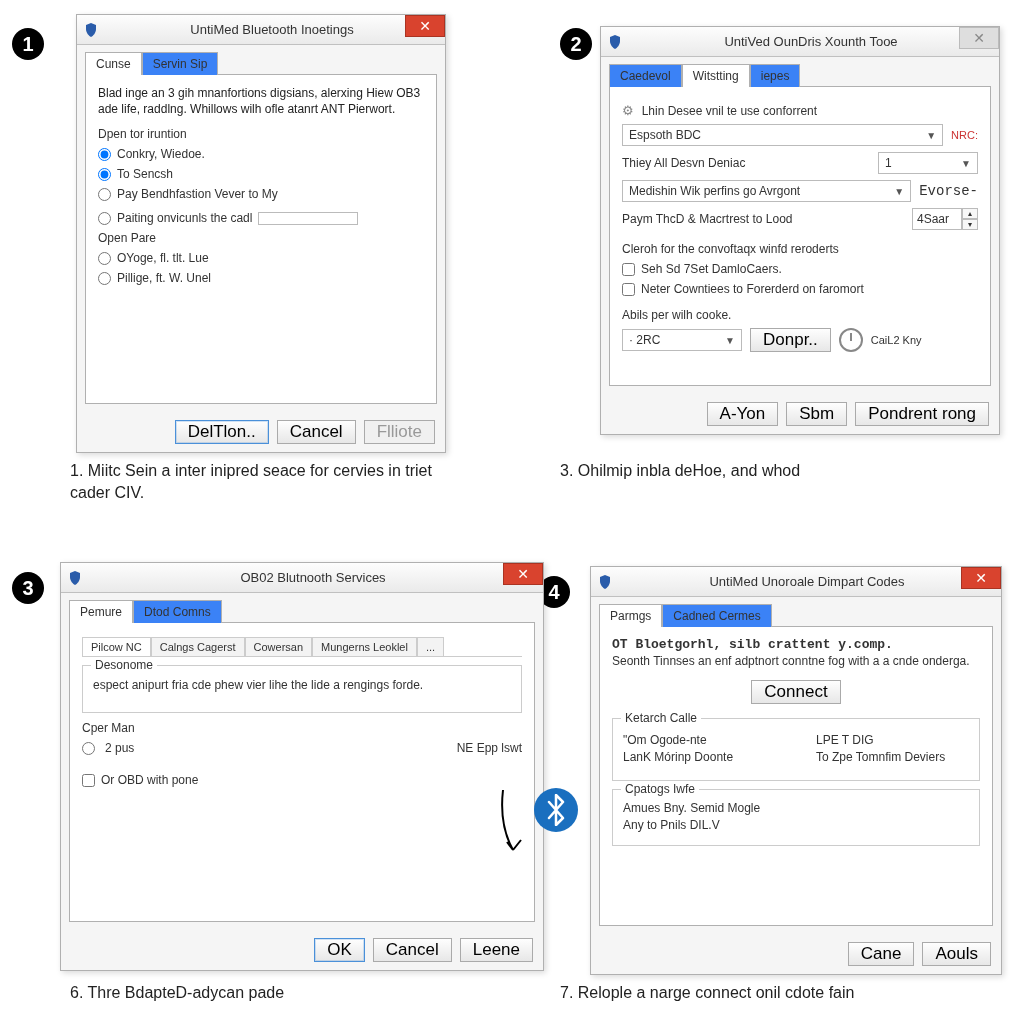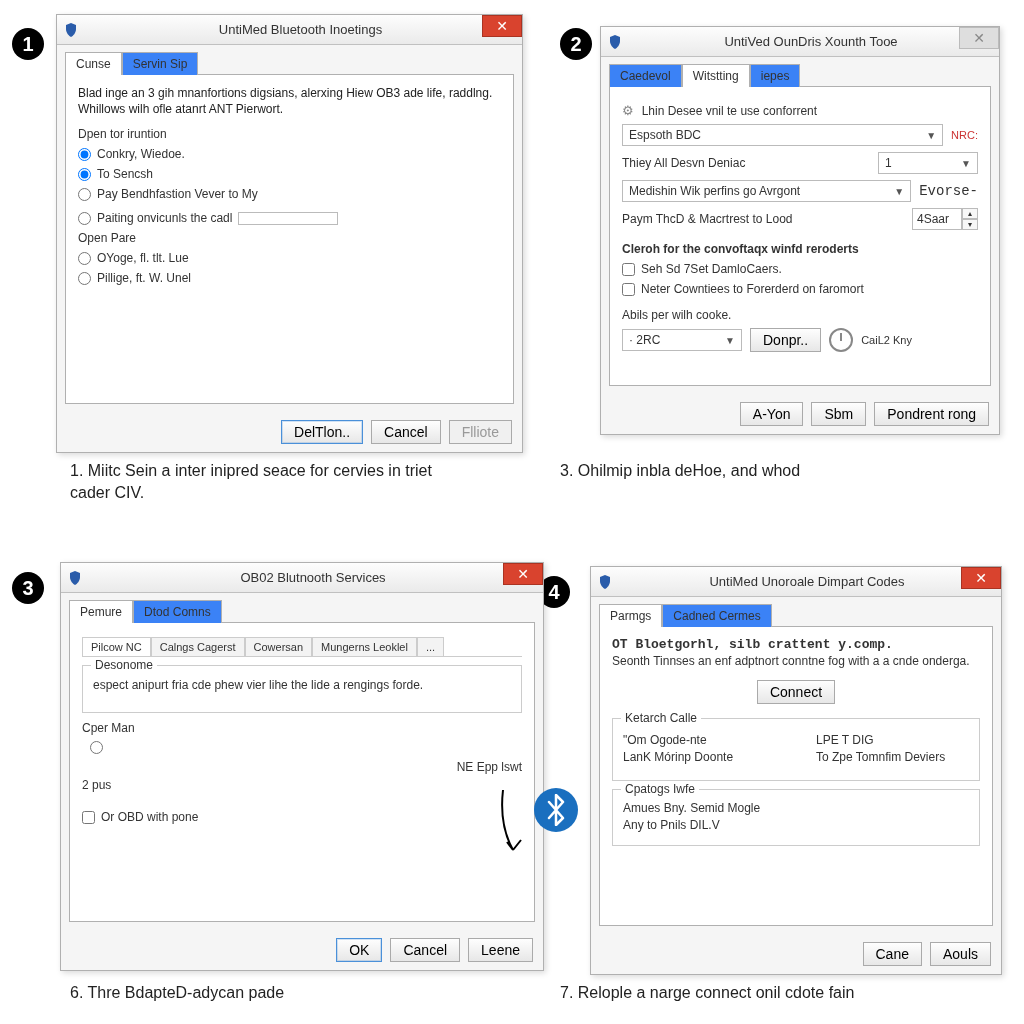--- a/index.html
+++ b/index.html
@@ -15,21 +15,21 @@
 .close-faded { background: #dedede; color: #888; border: 1px solid #bbb; }
 .tabs { display: flex; padding: 6px 8px 0 8px; gap: 0; }
 .tab { font-size: 12px; color: #333; padding: 4px 10px; border: 1px solid #b0b0b0; background: #3b82f6; border-bottom: none; position: relative; top: 1px; }
 .tab.active { background: #fff; z-index: 2; }
 .tab-panel { margin: 0 8px 8px 8px; background: #fff; border: 1px solid #b0b0b0; padding: 10px 12px; font-size: 12px; color: #333; }
 .intro { font-size: 12px; color: #222; line-height: 1.35; margin-bottom: 10px; }
 .section-label { font-size: 12px; color: #333; margin: 8px 0 6px 0; }
 .radio-row, .check-row { display: flex; align-items: center; gap: 6px; margin: 6px 0; font-size: 12px; }
 .radio-row input, .check-row input { width: 13px; height: 13px; }
 .inline-input { border: 1px solid #bbb; background: #fff; height: 20px; padding: 0 4px; font-size: 12px; }
-.btn { border: 1px solid #aaa; background: linear-gradient(#fefefe,#e7e7e7); font-size: 14px; height: 24px; padding: 0 12px; cursor: pointer; }
+.btn { border: 1px solid #aaa; background: linear-gradient(#fefefe,#e7e7e7); font-size: 17px; height: 24px; padding: 0 12px; cursor: pointer; }
 .btn.default { border: 1px solid #4a90d9; box-shadow: 0 0 0 1px rgba(74,144,217,.25) inset; }
 .btn.disabled { color: #999; background: #f0f0f0; }
 .button-row { display: flex; justify-content: flex-end; gap: 8px; padding: 8px 10px; }
 .field-row { display: flex; align-items: center; gap: 8px; margin: 6px 0; font-size: 12px; }
 .dropdown { flex: 1; border: 1px solid #bbb; background: #fff; height: 22px; display: flex; align-items: center; justify-content: space-between; padding: 0 6px; font-size: 12px; }
 .dropdown .chev { font-size: 10px; color: #555; }
 .spinner { display: flex; }
 .spinner .val { border: 1px solid #bbb; width: 50px; height: 22px; padding: 0 4px; font-size: 12px; display: flex; align-items: center; }
 .spinner .sp { width: 16px; display: flex; flex-direction: column; }
 .spinner .sp span { flex:1; border:1px solid #bbb; font-size:8px; display:flex; align-items:center; justify-content:center; background:#f7f7f7; }
@@ -51,21 +51,21 @@
 .gear-icon { color: #888; font-size: 13px; }
 </style>
 </head>
 <body>
 
 <div class="step-num" style="left:12px; top:28px;">1</div>
 <div class="step-num" style="left:560px; top:28px;">2</div>
 <div class="step-num" style="left:12px; top:572px;">3</div>
 <div class="step-num" style="left:538px; top:576px;">4</div>
 
-<div class="dialog" style="left:56px; top:14px; width:467px;">
+<div class="dialog" style="left:76px; top:14px; width:370px;">
   <div class="titlebar">
     <span class="title-icon">
         <svg viewBox="0 0 16 16">
           <path fill="#2a5caa" d="M8 1l5 2v4c0 4-3 7-5 8-2-1-5-4-5-8V3l5-2z"></path>
         </svg>
       </span>
     <span class="title-text">UntiMed Bluetooth Inoetings</span>
     <div class="close-btn">✕</div>
   </div>
   <div class="tabs">
@@ -154,21 +154,21 @@
     <div class="field-row">
       <span>Paym ThcD &amp; Macrtrest to Lood</span>
       <div class="spinner" style="margin-left:auto;">
         <div class="val">4Saar</div>
         <div class="sp">
             <span>▴</span>
             <span>▾</span>
           </div>
       </div>
     </div>
-    <div class="section-label" style="margin-top:12px;font-weight:bold;">Cleroh for the convoftaqx winfd reroderts</div>
+    <div class="section-label" style="margin-top:12px;">Cleroh for the convoftaqx winfd reroderts</div>
     <div class="check-row">
         <input type="checkbox" style="">
         <span>Seh Sd 7Set DamloCaers.</span>
       </div>
     <div class="check-row">
         <input type="checkbox" style="">
         <span>Neter Cowntiees to Forerderd on faromort</span>
       </div>
     <div class="section-label" style="margin-top:12px;">Abils per wilh cooke.</div>
     <div class="field-row">
@@ -211,21 +211,21 @@
       <div class="subtab">Cowersan</div>
       <div class="subtab">Mungerns Leoklel</div>
       <div class="subtab">...</div>
     </div>
     <div class="group-box">
       <span class="group-title">Desonome</span>
       <div style="font-size:12px; margin:4px 0 10px 0;">espect anipurt fria cde phew vier lihe the lide a rengings forde.</div>
     </div>
     <div class="section-label">Cper Man</div>
     <div class="radio-row" style="justify-content:space-between;">
-      <span style="display:flex; align-items:center; gap:24px;flex-direction:column;">
+      <span style="display:flex; align-items:center; gap:10px;">
           <input type="radio" style="">
           <span>2 pus</span>
         </span>
       <span>NE Epp lswt</span>
     </div>
     <div class="check-row" style="margin-top:18px;">
       <input type="checkbox" style="">
         <span>Or OBD with pone</span>
     </div>
   </div>

